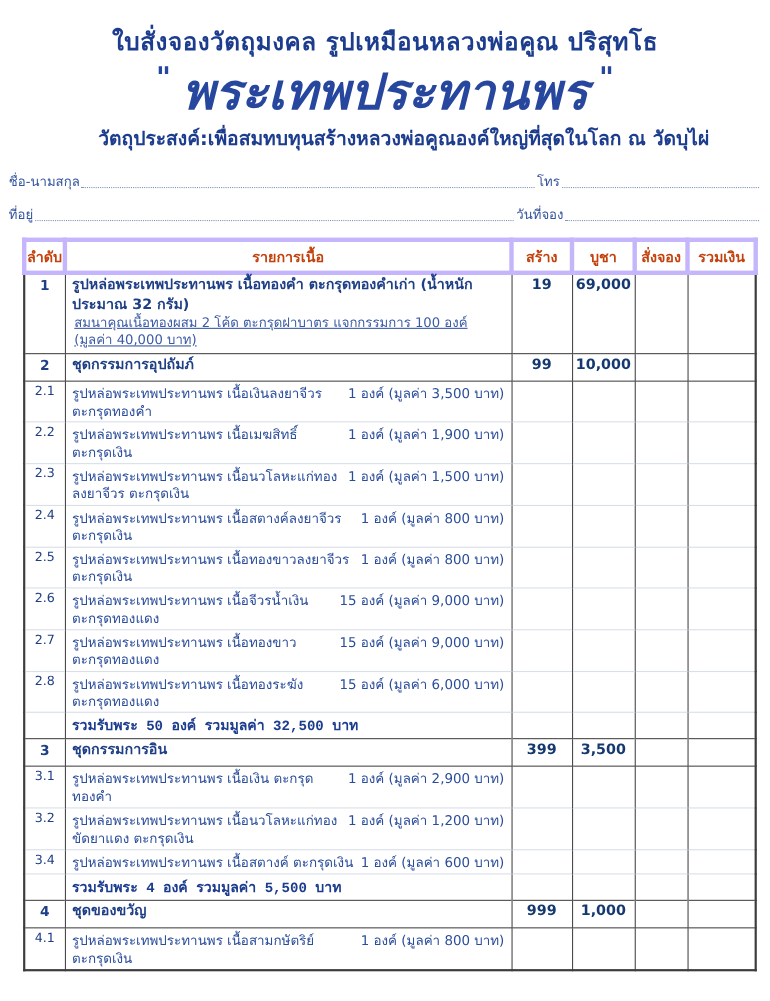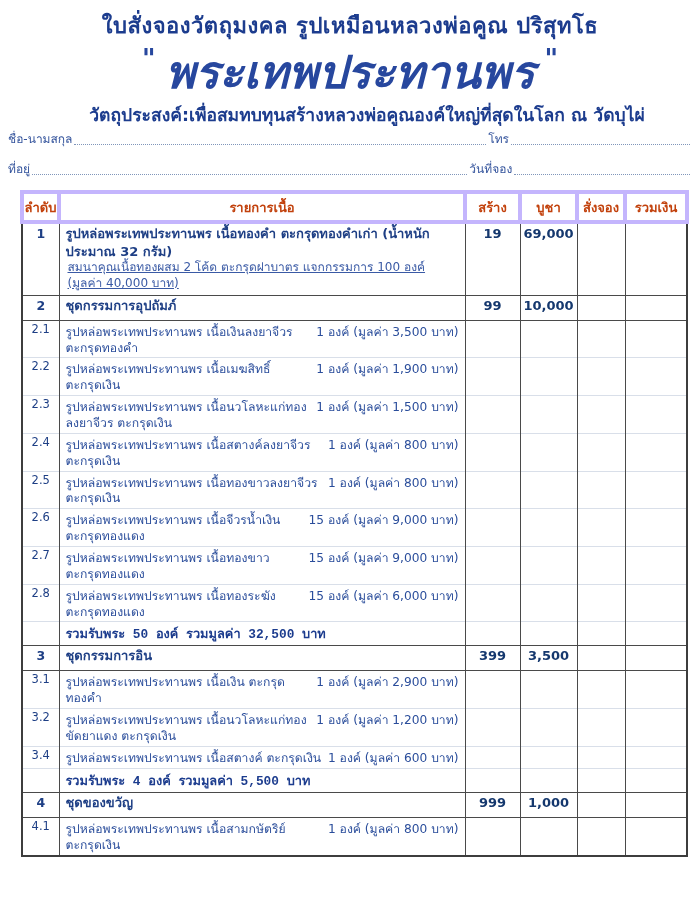--- a/index.html
+++ b/index.html
@@ -1,30 +1,30 @@
 <!DOCTYPE html>
 <html><head>
 <meta charset="utf-8">
 <style>
   html,body{margin:0;padding:0;}
   body{
     width:700px;height:910px;background:#ffffff;position:relative;
     font-family:"DejaVu Sans","Liberation Sans",sans-serif;
     color:#1e3f85;overflow:hidden;
   }
-  .doc-title{text-align:center;padding-top:8px;font-size:22px;font-weight:bold;color:#1c3c8e;letter-spacing:0.5px;}
+  .doc-title{text-align:center;padding-top:20px;font-size:22px;font-weight:bold;color:#1c3c8e;letter-spacing:0.5px;}
   .main-title{
     text-align:center;font-size:45px;font-weight:bold;font-style:italic;
     font-family:"DejaVu Serif","Liberation Serif",serif;color:#27479e;line-height:1.12;margin-top:2px;
   }
   .main-title .q{font-family:"DejaVu Sans","Liberation Sans",sans-serif;font-style:normal;font-size:26px;vertical-align:20px;margin:0 10px;}
   .subtitle{text-align:center;font-size:17.5px;font-weight:bold;margin-top:3px;color:#1c3c8e;margin-left:34px;}
 
   .form-line{display:flex;align-items:flex-end;margin:0 8px;font-size:12px;color:#33539c;}
-  .form-line.first{}
+  .form-line.first{margin-top:15px;}
   .form-line.second{margin-top:11px;}
   .lbl{white-space:nowrap;}
   .dots{border-bottom:1.6px dotted #8096ba;margin:0 2px 3px 2px;height:8px;}
   .d-a{flex:2.3;} .d-b{flex:1;} .d-c{flex:2.6;} .d-d{flex:1.05;}
 
   table.order{border-collapse:collapse;table-layout:fixed;width:665px;margin:12px 15px 0 20px;border:2px solid #3d3d3d;}
   th{border:4px solid #c4b5fd;font-size:13px;font-weight:bold;color:#c2410c;height:26px;padding:0;}
   td{border-left:1px solid #4a4a4a;border-right:1px solid #4a4a4a;padding:0;vertical-align:top;}
   tr.hard>td{border-top:1px solid #4a4a4a;border-bottom:1px solid #4a4a4a;}
   tr.soft>td{border-top:1px solid #d9dfe9;}

